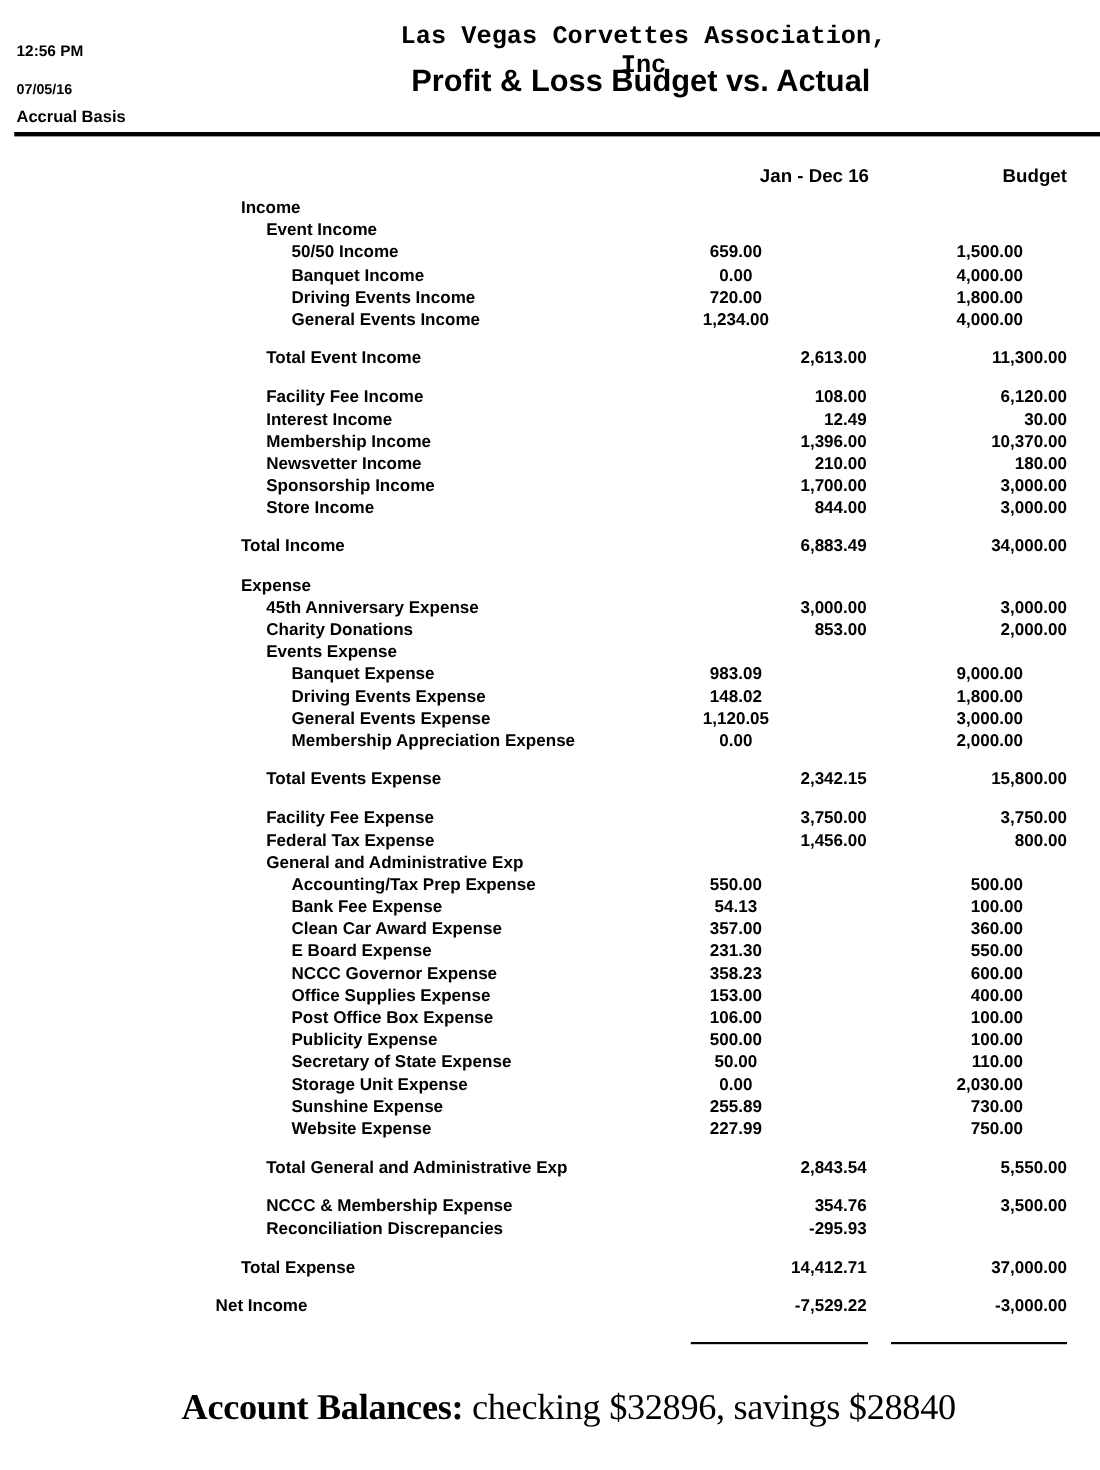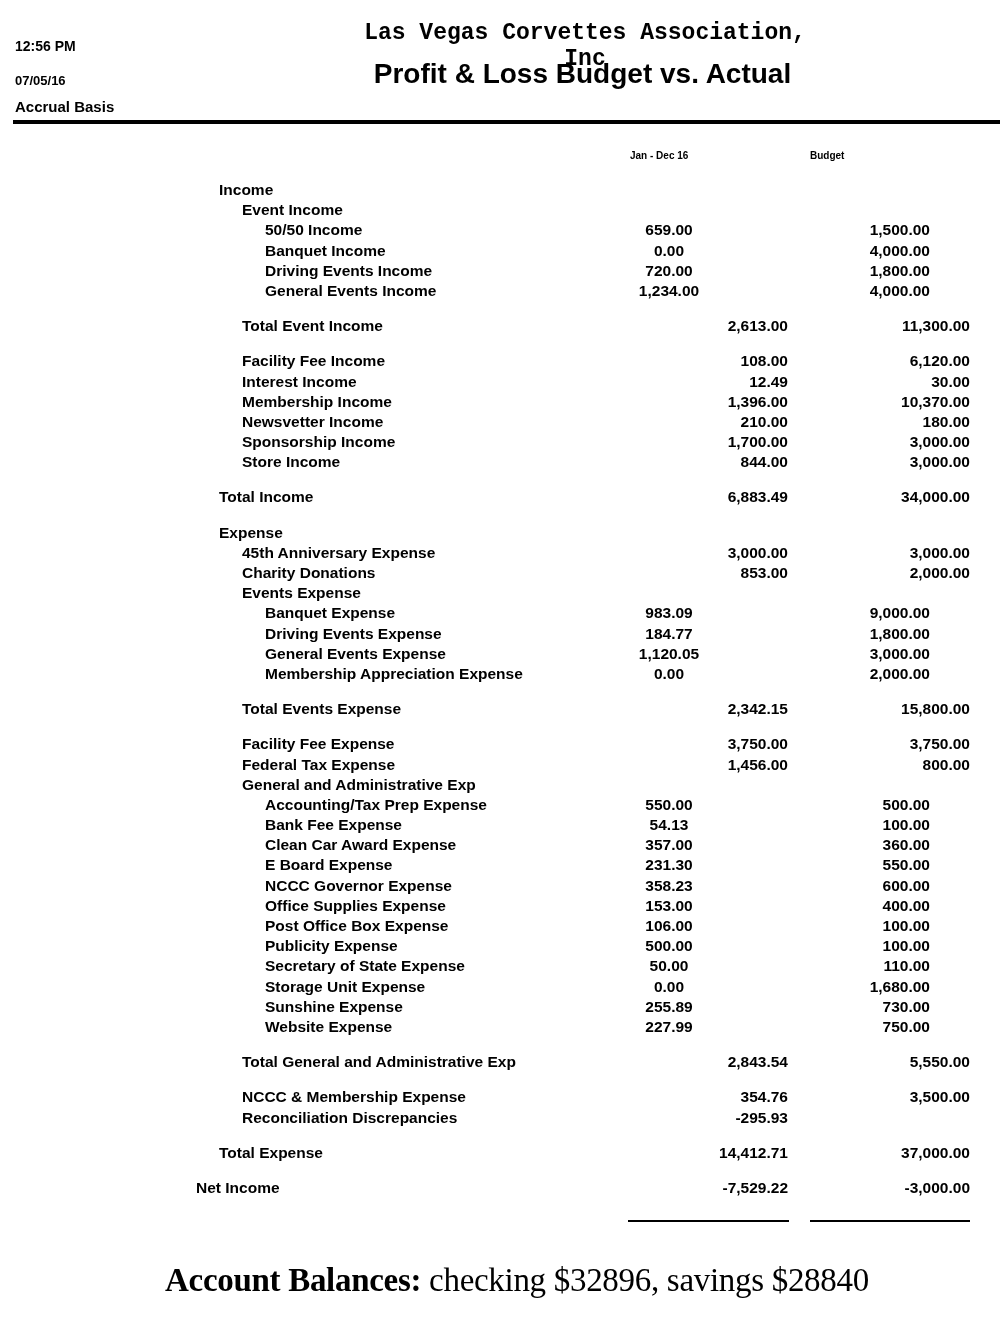--- a/index.html
+++ b/index.html
@@ -7,21 +7,21 @@
          font-family: "Liberation Sans", sans-serif; }
   .hdr-left { position: absolute; left: 15px; font-weight: bold; font-size: 14px; }
   .hdr-time { top: 38px; }
   .hdr-date { top: 73px; font-size: 13px; }
   .hdr-basis { top: 98px; font-size: 15px; }
   .company { position: absolute; left: 360px; width: 450px; top: 20px; text-align: center;
              font-weight: bold; font-size: 23px; font-family: Liberation Mono, monospace; }
   .report-title { position: absolute; left: 360px; width: 445px; top: 58px; text-align: center;
                   font-weight: bold; font-size: 28px; }
   .rule { position: absolute; left: 13px; right: 0; top: 120px; height: 4px; background: #000; }
-  .col-head { position: absolute; top: 150px; font-weight: bold; font-size: 10px; text-align: left; }
+  .col-head { position: absolute; top: 150px; font-weight: bold; font-size: 17px; text-align: right; }
   .col-head.actual { left: 630px; width: 160px; }
   .col-head.budget { left: 810px; width: 160px; }
 
   #rows { position: absolute; left: 0; top: 181px; width: 980px; }
   .row { position: relative; height: 20.2px; font-weight: bold; font-size: 15.5px; }
   .row.gap-before { margin-top: 15px; padding-left: 15px; }
   .row .label { position: absolute; top: 0; white-space: nowrap; }
   .row .amt { position: absolute; top: 0; text-align: right; width: 160px; white-space: nowrap; }
   .lvl-net .label { left: 196px; }
   .lvl-0 .label { left: 219px; }
@@ -146,21 +146,21 @@
       <span class="amt actual"></span>
       <span class="amt budget"></span>
     </div>
     <div class="row lvl-2 sub">
       <span class="label">Banquet Expense</span>
       <span class="amt actual">983.09</span>
       <span class="amt budget">9,000.00</span>
     </div>
     <div class="row lvl-2 sub">
       <span class="label">Driving Events Expense</span>
-      <span class="amt actual">184.77</span>
+      <span class="amt actual">148.02</span>
       <span class="amt budget">1,800.00</span>
     </div>
     <div class="row lvl-2 sub">
       <span class="label">General Events Expense</span>
       <span class="amt actual">1,120.05</span>
       <span class="amt budget">3,000.00</span>
     </div>
     <div class="row lvl-2 sub">
       <span class="label">Membership Appreciation Expense</span>
       <span class="amt actual">0.00</span>
@@ -227,21 +227,21 @@
       <span class="amt budget">100.00</span>
     </div>
     <div class="row lvl-2 sub">
       <span class="label">Secretary of State Expense</span>
       <span class="amt actual">50.00</span>
       <span class="amt budget">110.00</span>
     </div>
     <div class="row lvl-2 sub">
       <span class="label">Storage Unit Expense</span>
       <span class="amt actual">0.00</span>
-      <span class="amt budget">1,680.00</span>
+      <span class="amt budget">2,030.00</span>
     </div>
     <div class="row lvl-2 sub">
       <span class="label">Sunshine Expense</span>
       <span class="amt actual">255.89</span>
       <span class="amt budget">730.00</span>
     </div>
     <div class="row lvl-2 sub">
       <span class="label">Website Expense</span>
       <span class="amt actual">227.99</span>
       <span class="amt budget">750.00</span>

